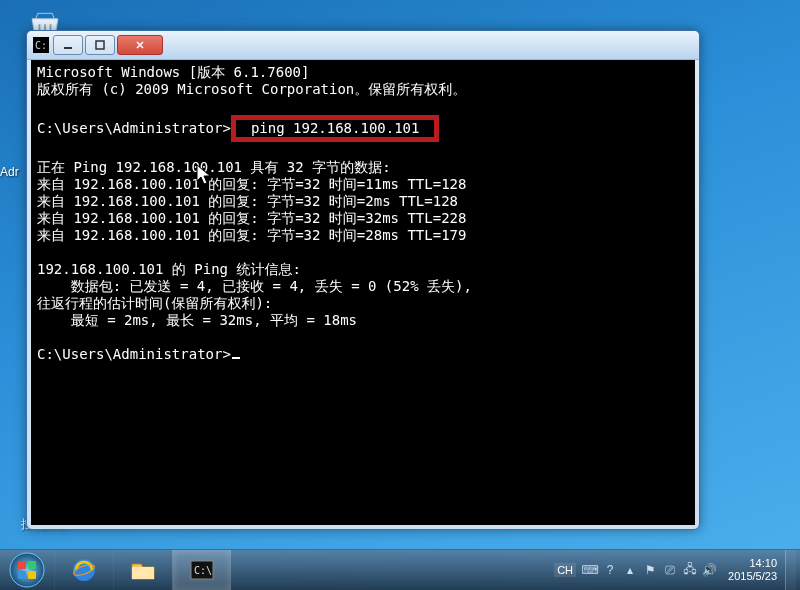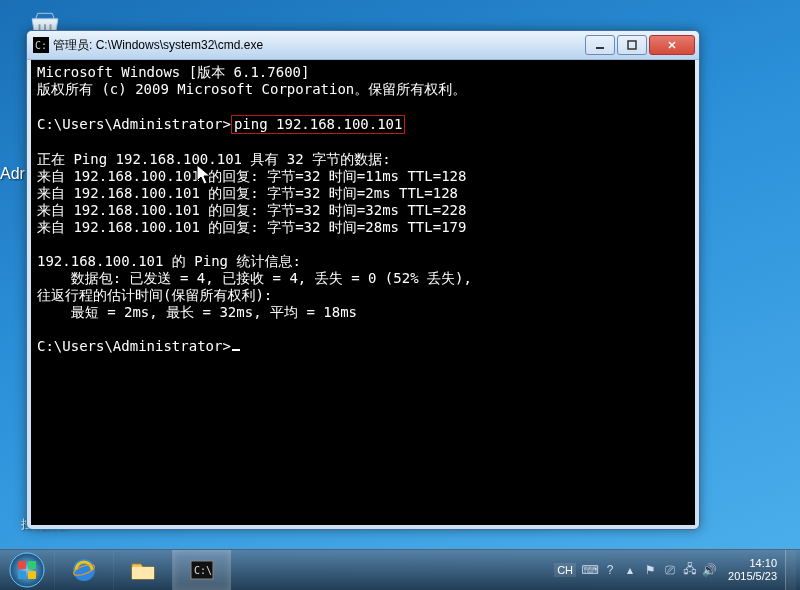--- a/index.html
+++ b/index.html
@@ -26,21 +26,21 @@
   .desktop-icon .glyph {
     width: 48px; height: 48px;
     margin: 0 auto 2px;
     display: flex; align-items: center; justify-content: center;
   }
   .recycle-bin svg, .control-panel svg { width: 44px; height: 44px; }
   .admin-label-partial {
     position: absolute;
     left: 0; top: 165px;
     color: #fff;
-    font-size: 16px;
+    font-size: 12px;
     text-shadow: 1px 1px 2px rgba(0,0,0,.7);
   }
   
   .window {
     position: absolute;
     left: 26px; top: 30px;
     width: 672px; height: 498px;
     border: 1px solid #3b6ea5;
     border-radius: 6px;
     box-shadow: 0 0 12px rgba(0,0,0,.4);
@@ -85,22 +85,22 @@
     font-family: "NSimSun","SimSun","Consolas",monospace;
     font-size: 14px;
     line-height: 17px;
     padding: 4px 6px;
     white-space: pre;
     overflow: hidden;
     margin: 0 4px 4px 4px;
   }
   .console .hl {
     display: inline-block;
-    border: 1px solid #b91c1c;
-    padding: 0 2px;
+    border: 5px solid #b91c1c;
+    padding: 0 15px;
   }
   .console .cursor {
     display:inline-block;width:8px;height:2px;background:#fff;vertical-align:baseline;margin-left:1px;
   }
   
   .mouse-cursor {
     position: absolute;
     width: 16px; height: 22px;
     pointer-events: none;
   }
@@ -184,21 +184,20 @@
 </div>
 
 <div class="window">
   <div class="titlebar">
     <span class="icon">
       <svg viewBox="0 0 16 16">
           <rect width="16" height="16" fill="#000"></rect>
           <text x="2" y="12" font-size="10" fill="#ccc" font-family="monospace">C:</text>
         </svg>
     </span>
-    <span class="title">管理员: C:\Windows\system32\cmd.exe</span>
     <div class="win-btns">
       <div class="win-btn">
           <svg viewBox="0 0 10 10">
             <rect x="1" y="7" width="8" height="2" fill="#333"></rect>
           </svg>
         </div>
       <div class="win-btn">
           <svg viewBox="0 0 10 10">
             <rect x="1" y="1" width="8" height="8" fill="none" stroke="#333" stroke-width="1.5"></rect>
           </svg>

